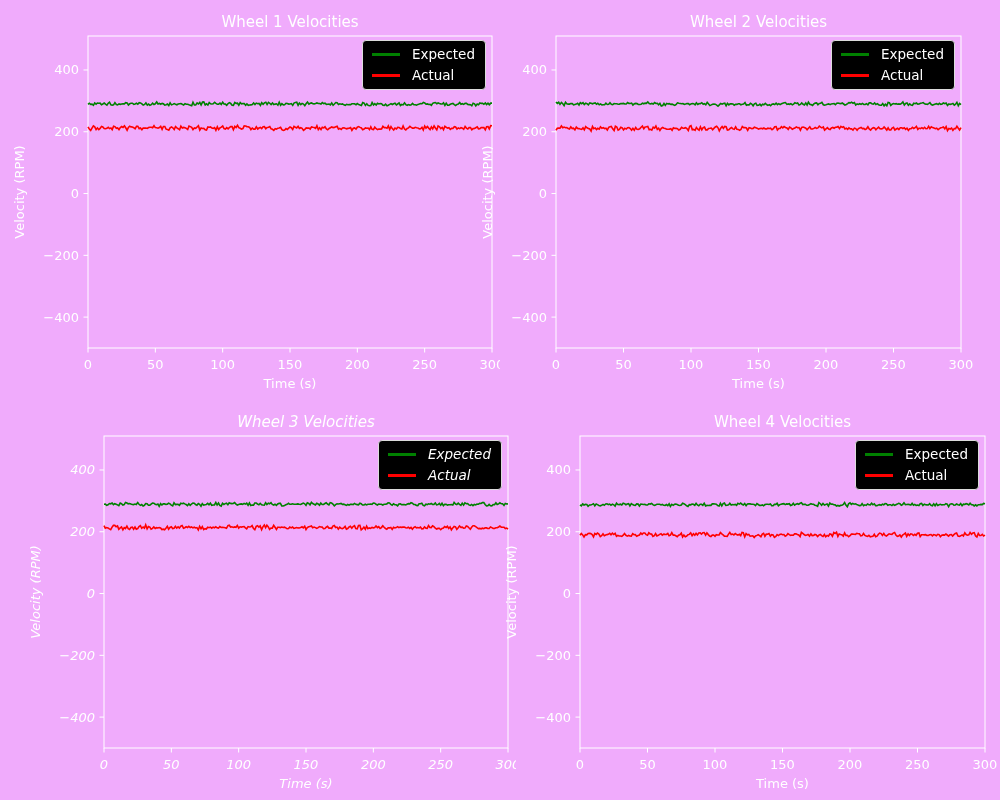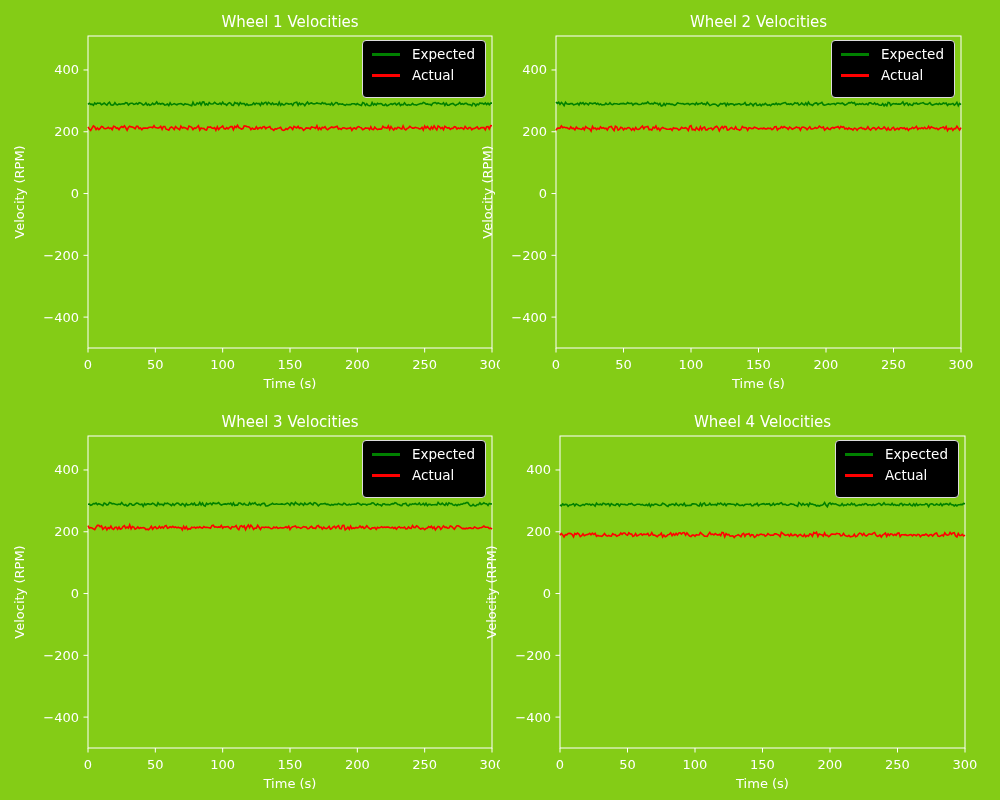--- a/index.html
+++ b/index.html
@@ -1,27 +1,27 @@
 <!DOCTYPE html>
 <html><head>
 <meta charset="utf-8">
 <style>
   html,body{margin:0;padding:0;background:#000000;}
   body{width:1000px;height:800px;font-family:"DejaVu Sans",sans-serif;}
-  #figure{position:relative;width:1000px;height:800px;background:#84cc16;overflow:hidden;}
+  #figure{position:relative;width:1000px;height:800px;background:#f0abfc;overflow:hidden;}
   .chart{position:absolute;width:500px;height:400px;}
   .chart svg{position:absolute;left:0;top:0;}
   svg text{fill:#ffffff;}
   .title{font-size:15px;}
   .ticklabel{font-size:13px;}
   .axlabel{font-size:13px;}
   .frame{fill:none;stroke:#ffffff;stroke-width:1;}
   .tick{stroke:#ffffff;stroke-width:1;}
   .legend{position:absolute;background:#000000;border:1px solid #dcdcdc;border-radius:4px;
-          padding:5px 10px 14px 9px;display:flex;flex-direction:column;gap:5px;}
+          padding:5px 10px 6px 9px;display:flex;flex-direction:column;gap:5px;}
   .lrow{display:flex;align-items:center;gap:12px;}
   .swatch{width:28px;height:3px;display:inline-block;flex:0 0 auto;}
   .llabel{color:#ffffff;font-size:13.5px;line-height:16px;white-space:nowrap;}
 </style>
 </head>
 <body>
 
 <div id="figure">
     <div class="chart" style="left: 0px; top: 0px;">
       <svg width="500" height="400">
@@ -104,21 +104,21 @@
         <div class="lrow">
           <span class="swatch" style="background: rgb(0, 128, 0);"></span>
           <span class="llabel">Expected</span>
         </div>
         <div class="lrow">
           <span class="swatch" style="background: rgb(255, 0, 0);"></span>
           <span class="llabel">Actual</span>
         </div>
       </div>
     </div>
-    <div class="chart" style="left: 0px; top: 400px;">
+    <div class="chart" style="left: 16px; top: 400px; font-style: italic;">
       <svg width="500" height="400">
         <text x="290" y="27" text-anchor="middle" class="title">Wheel 3 Velocities</text>
         <rect x="88" y="36" width="404" height="312" class="frame"></rect>
         <line x1="88" y1="348" x2="88" y2="352.5" class="tick"></line>
         <text x="88" y="369" text-anchor="middle" class="ticklabel">0</text>
         <line x1="155.33333333333331" y1="348" x2="155.33333333333331" y2="352.5" class="tick"></line>
         <text x="155.33333333333331" y="369" text-anchor="middle" class="ticklabel">50</text>
         <line x1="222.66666666666666" y1="348" x2="222.66666666666666" y2="352.5" class="tick"></line>
         <text x="222.66666666666666" y="369" text-anchor="middle" class="ticklabel">100</text>
         <line x1="290" y1="348" x2="290" y2="352.5" class="tick"></line>
@@ -148,21 +148,21 @@
         <div class="lrow">
           <span class="swatch" style="background: rgb(0, 128, 0);"></span>
           <span class="llabel">Expected</span>
         </div>
         <div class="lrow">
           <span class="swatch" style="background: rgb(255, 0, 0);"></span>
           <span class="llabel">Actual</span>
         </div>
       </div>
     </div>
-    <div class="chart" style="left: 480px; top: 400px;">
+    <div class="chart" style="left: 500px; top: 400px;">
       <svg width="500" height="400">
         <text x="282.5" y="27" text-anchor="middle" class="title">Wheel 4 Velocities</text>
         <rect x="80" y="36" width="405" height="312" class="frame"></rect>
         <line x1="80" y1="348" x2="80" y2="352.5" class="tick"></line>
         <text x="80" y="369" text-anchor="middle" class="ticklabel">0</text>
         <line x1="147.5" y1="348" x2="147.5" y2="352.5" class="tick"></line>
         <text x="147.5" y="369" text-anchor="middle" class="ticklabel">50</text>
         <line x1="215" y1="348" x2="215" y2="352.5" class="tick"></line>
         <text x="215" y="369" text-anchor="middle" class="ticklabel">100</text>
         <line x1="282.5" y1="348" x2="282.5" y2="352.5" class="tick"></line>

